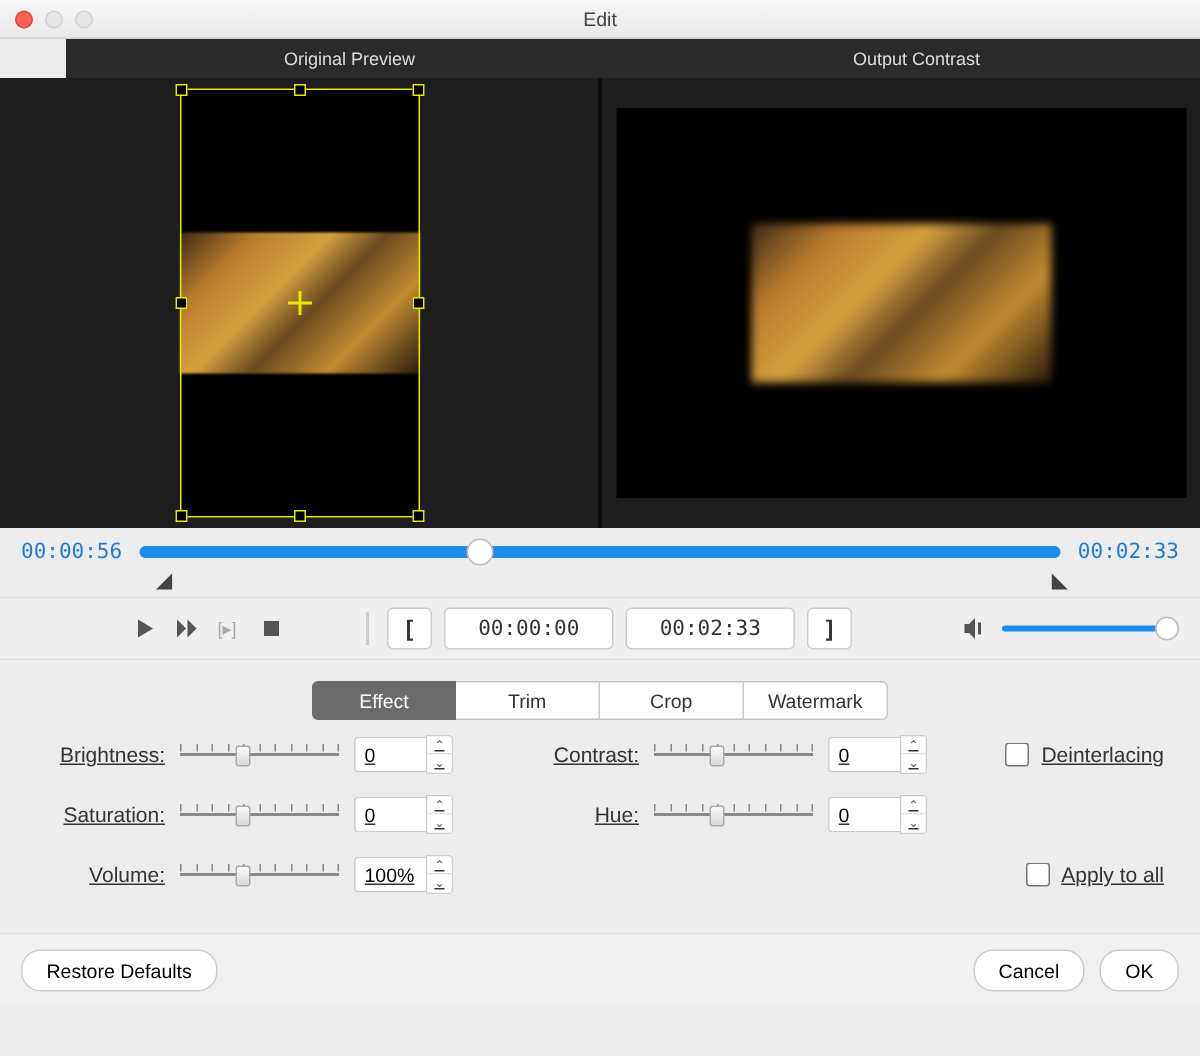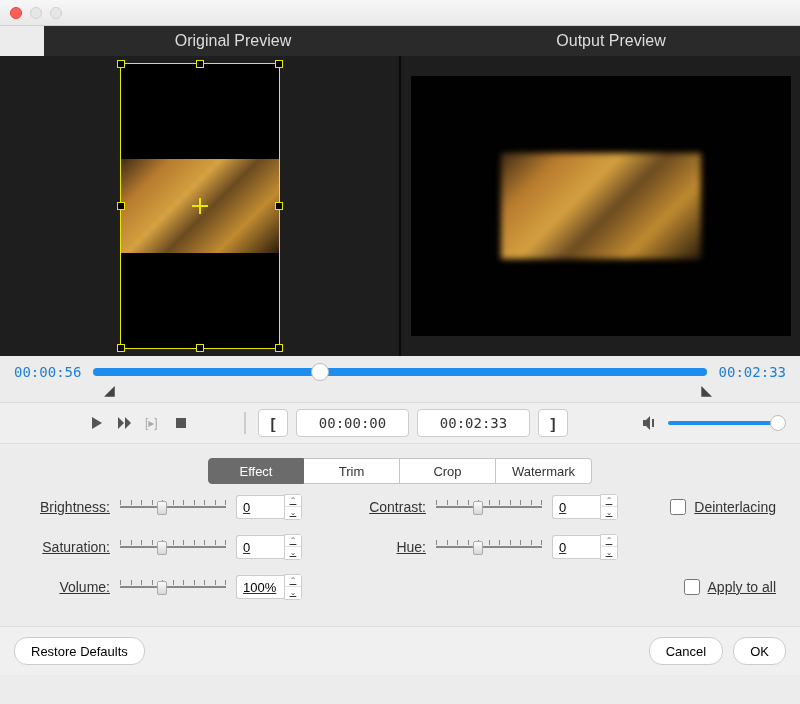--- a/index.html
+++ b/index.html
@@ -8,21 +8,21 @@
 
 .titlebar { height: 26px; background: linear-gradient(#f7f7f7,#e8e8e8); border-bottom: 1px solid #d0d0d0; display: flex; align-items: center; padding: 0 10px; position: relative; }
 .traffic { display: flex; gap: 8px; }
 .traffic span { width: 12px; height: 12px; border-radius: 50%; }
 .t-close { background: #ff5f57; border: 1px solid #e14338; }
 .t-min { background: #e6e6e6; border: 1px solid #d0d0d0; }
 .t-max { background: #e6e6e6; border: 1px solid #d0d0d0; }
 .titlebar .title { position: absolute; left: 0; right: 0; text-align: center; font-size: 13px; color: #444; }
 
 
-.preview-head { display: flex; background: #2a2a2a; color: #ddd; font-size: 16px; margin-left: 44px; }
+.preview-head { display: flex; background: #2a2a2a; color: #ddd; font-size: 12px; margin-left: 44px; }
 .preview-head div { flex: 1; text-align: center; padding: 6px 0; }
 
 
 .previews { display: flex; height: 300px; background: #1e1e1e; }
 .preview { flex: 1; position: relative; display: flex; align-items: center; justify-content: center; background: #1e1e1e; }
 .preview + .preview { border-left: 2px solid #0a0a0a; }
 .orig-frame { width: 160px; height: 286px; background: #000; position: relative; }
 .crop-box { position: absolute; inset: 0; border: 1px solid #e8e800; }
 .handle { position: absolute; width: 8px; height: 8px; background: #000; border: 1px solid #e8e800; }
 .h-tl { left: -4px; top: -4px; } .h-tr { right: -4px; top: -4px; }
@@ -97,25 +97,26 @@
 </style>
 </head>
 <body>
 
 <div class="titlebar">
   <div class="traffic">
     <span class="t-close"></span>
     <span class="t-min"></span>
     <span class="t-max"></span>
   </div>
+  <div class="title">Edit</div>
 </div>
 
 <div class="preview-head">
   <div>Original Preview</div>
-  <div>Output Preview</div>
+  <div>Output Contrast</div>
 </div>
 
 <div class="previews">
   <div class="preview">
     <div class="orig-frame">
       <div class="tree-img"></div>
       <div class="crop-box">
         <div class="cross"></div>
         <div class="handle h-tl"></div>
         <div class="handle h-tr"></div>

